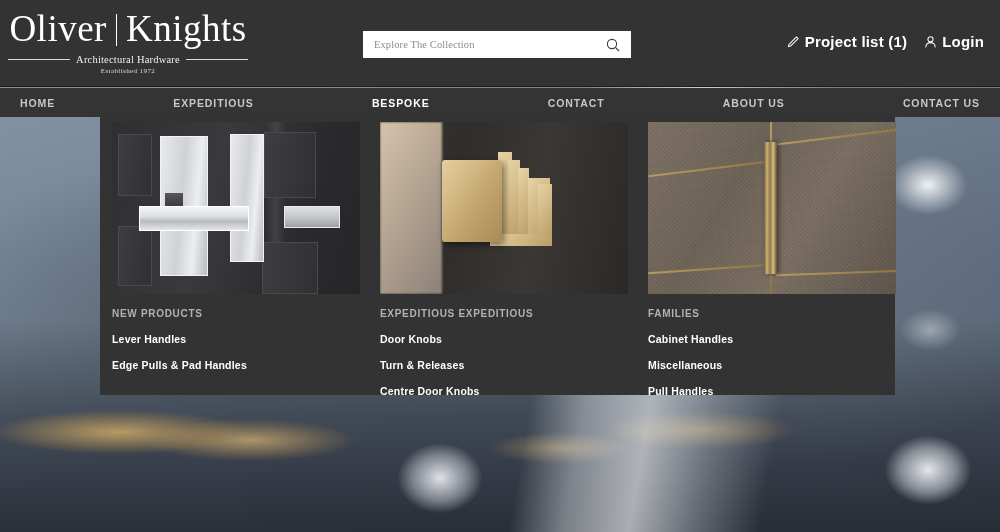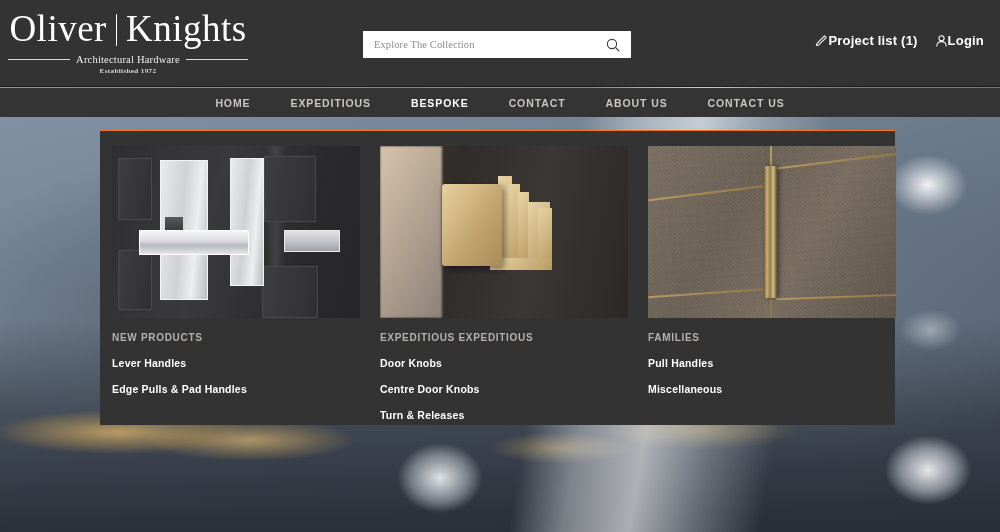--- a/index.html
+++ b/index.html
@@ -83,21 +83,21 @@
     background: #d8d8d8;
   }
   .logo-tag .tag-text {
     font-family: "Liberation Serif", serif;
     font-size: 10.5px; color: #efefef;
     white-space: nowrap; letter-spacing: .2px;
   }
   .logo-est {
     font-family: "Liberation Serif", serif;
     font-size: 7px; color: #dcdcdc;
-    letter-spacing: .4px; margin-top: 2px; font-weight: bold;
+    letter-spacing: .4px; margin-top: 2px;
   }
 
   .search-box {
     position: absolute; left: 363px; top: 31px;
     width: 268px; height: 27px;
     background: #ffffff;
     display: flex; align-items: center;
     padding: 0 8px 0 11px;
   }
   .search-input {
@@ -112,48 +112,48 @@
     background: transparent; border: none;
     cursor: pointer; display: flex;
     align-items: center; justify-content: center;
   }
 
   .header-right {
     position: absolute; right: 16px; top: 33px;
     display: flex; align-items: center; gap: 17px;
   }
   .hr-item {
-    display: flex; align-items: center; 
-    color: #ffffff; font-size: 13px;
+    display: flex; align-items: center; gap: 5px;
+    color: #ffffff; font-size: 15px;
     font-weight: bold; letter-spacing: .2px;
     cursor: pointer; white-space: nowrap;
   }
 
   
   .nav {
     position: absolute; top: 88px; left: 0;
     width: 1000px; height: 29px;
     background: #343434;
-    display: flex; align-items: center; justify-content: center;
+    display: flex; align-items: center; justify-content: space-between;
     gap: 0; z-index: 20;
   }
   .nav-item {
     color: #c9c7c5; font-size: 10.5px;
     font-weight: bold; letter-spacing: .9px;
     padding: 0 20px; cursor: pointer;
     white-space: nowrap;
   }
   .nav-item.active { color: #ffffff; }
 
   
   .dropdown {
-    position: absolute; left: 100px; top: 130px;
+    position: absolute; left: 100px; top: 100px;
     width: 795px; height: 295px;
     background: #333333;
-    border-top: 1px solid #f97316;
+    border-top: 7px solid #f97316;
     z-index: 15;
     padding: 15px 12px 0 12px;
   }
   .dd-cols {
     display: flex; gap: 20px;
   }
   .dd-col { width: 248px; }
   .dd-thumb {
     width: 248px; height: 172px;
     overflow: hidden; cursor: pointer;
@@ -334,34 +334,35 @@
           <div class="t2-step" style="left:118px; top:30px; width:14px; height:86px;"></div>
           <div class="t2-step" style="left:128px; top:38px; width:12px; height:78px;"></div>
           <div class="t2-step" style="left:138px; top:46px; width:11px; height:70px;"></div>
           <div class="t2-step" style="left:148px; top:56px; width:22px; height:58px;"></div>
           <div class="t2-step" style="left:158px; top:62px; width:14px; height:52px;"></div>
           <div class="t2-step" style="left:110px; top:112px;width:62px; height:12px;"></div>
           <div class="t2-knob"></div>
         </div>
         <div class="dd-head">EXPEDITIOUS EXPEDITIOUS</div>
         <div class="dd-link">Door Knobs</div>
+        <div class="dd-link">Turn &amp; Releases</div>
         <div class="dd-link">Centre Door Knobs</div>
-        <div class="dd-link">Turn &amp; Releases</div>
       </div>
 
       <div class="dd-col">
         <div class="dd-thumb thumb3">
           <div class="t3-seam" style="left:0;    top:46px;  width:120px; transform:rotate(-7deg);"></div>
           <div class="t3-seam" style="left:128px;top:14px;  width:124px; transform:rotate(-7deg);"></div>
           <div class="t3-seam" style="left:0;    top:146px; width:124px; transform:rotate(-4deg);"></div>
           <div class="t3-seam" style="left:128px;top:150px; width:124px; transform:rotate(-2deg);"></div>
           <div class="t3-seamv" style="left:122px; top:0; height:172px;"></div>
           <div class="t3-pull"></div>
         </div>
         <div class="dd-head">FAMILIES</div>
+        <div class="dd-link">Cabinet Handles</div>
+        <div class="dd-link">Miscellaneous</div>
         <div class="dd-link">Pull Handles</div>
-        <div class="dd-link">Miscellaneous</div>
       </div>
 
     </div>
   </div>
 
 </div>
 
 </body></html>

